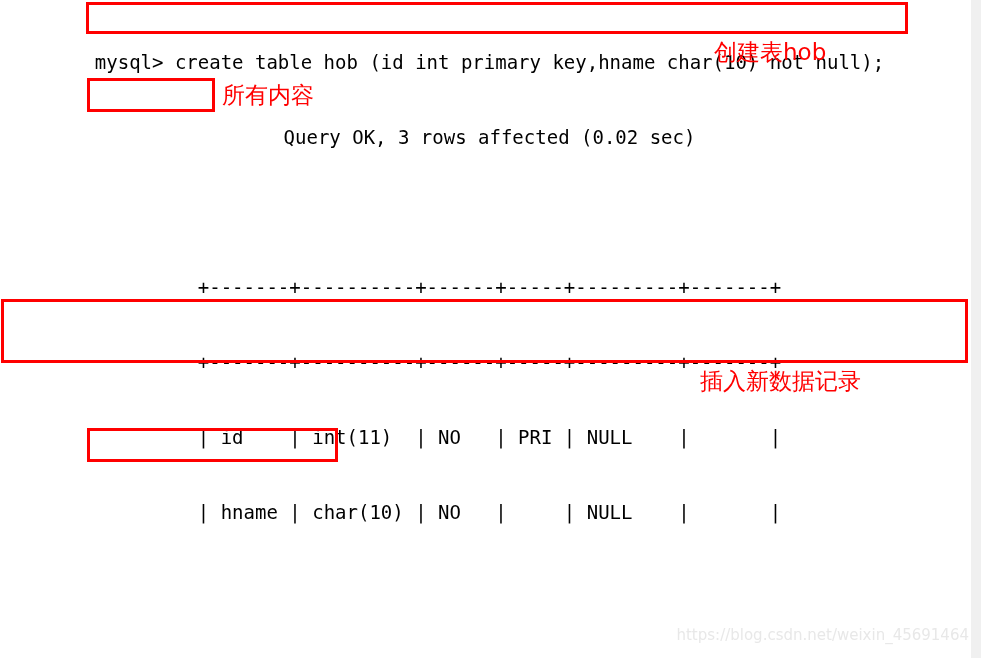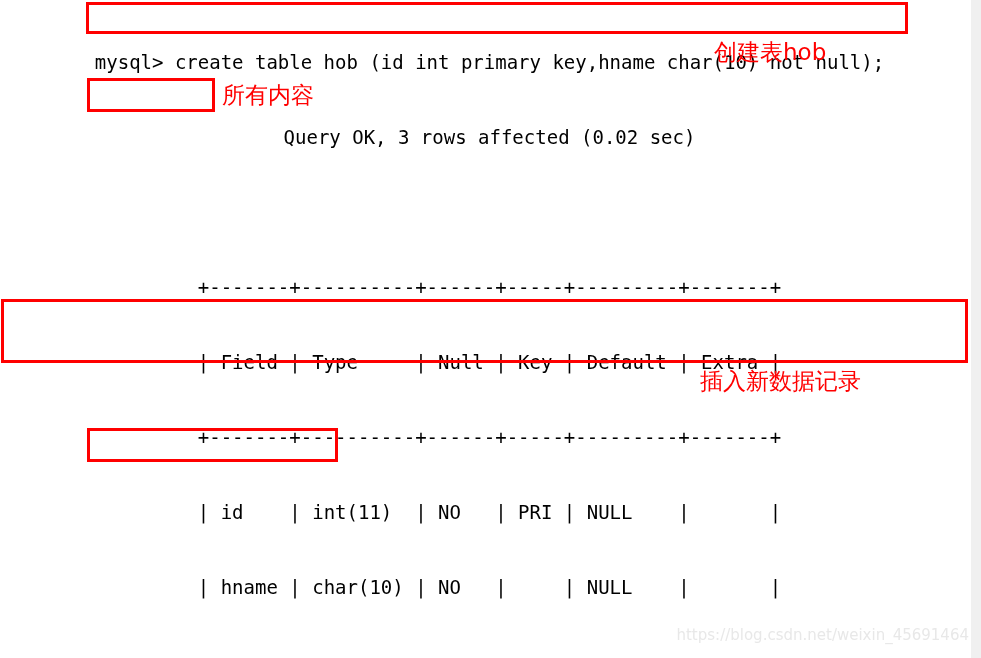--- a/index.html
+++ b/index.html
@@ -79,21 +79,20 @@
 
 <div id="screen">
 
   <div class="right-strip"></div>
 
   <div class="term">
     <div class="line">mysql&gt; create table hob (id int primary key,hname char(10) not null);</div>
     <div class="line">Query OK, 3 rows affected (0.02 sec)</div>
     <div class="line blank"></div>
     <div class="line">+-------+----------+------+-----+---------+-------+</div>
-    <div class="line">| Field | Type     | Null | Key | Default | Extra |</div>
     <div class="line">+-------+----------+------+-----+---------+-------+</div>
     <div class="line">| id    | int(11)  | NO   | PRI | NULL    |       |</div>
     <div class="line">| hname | char(10) | NO   |     | NULL    |       |</div>
     
     
     
     
     
     
     

